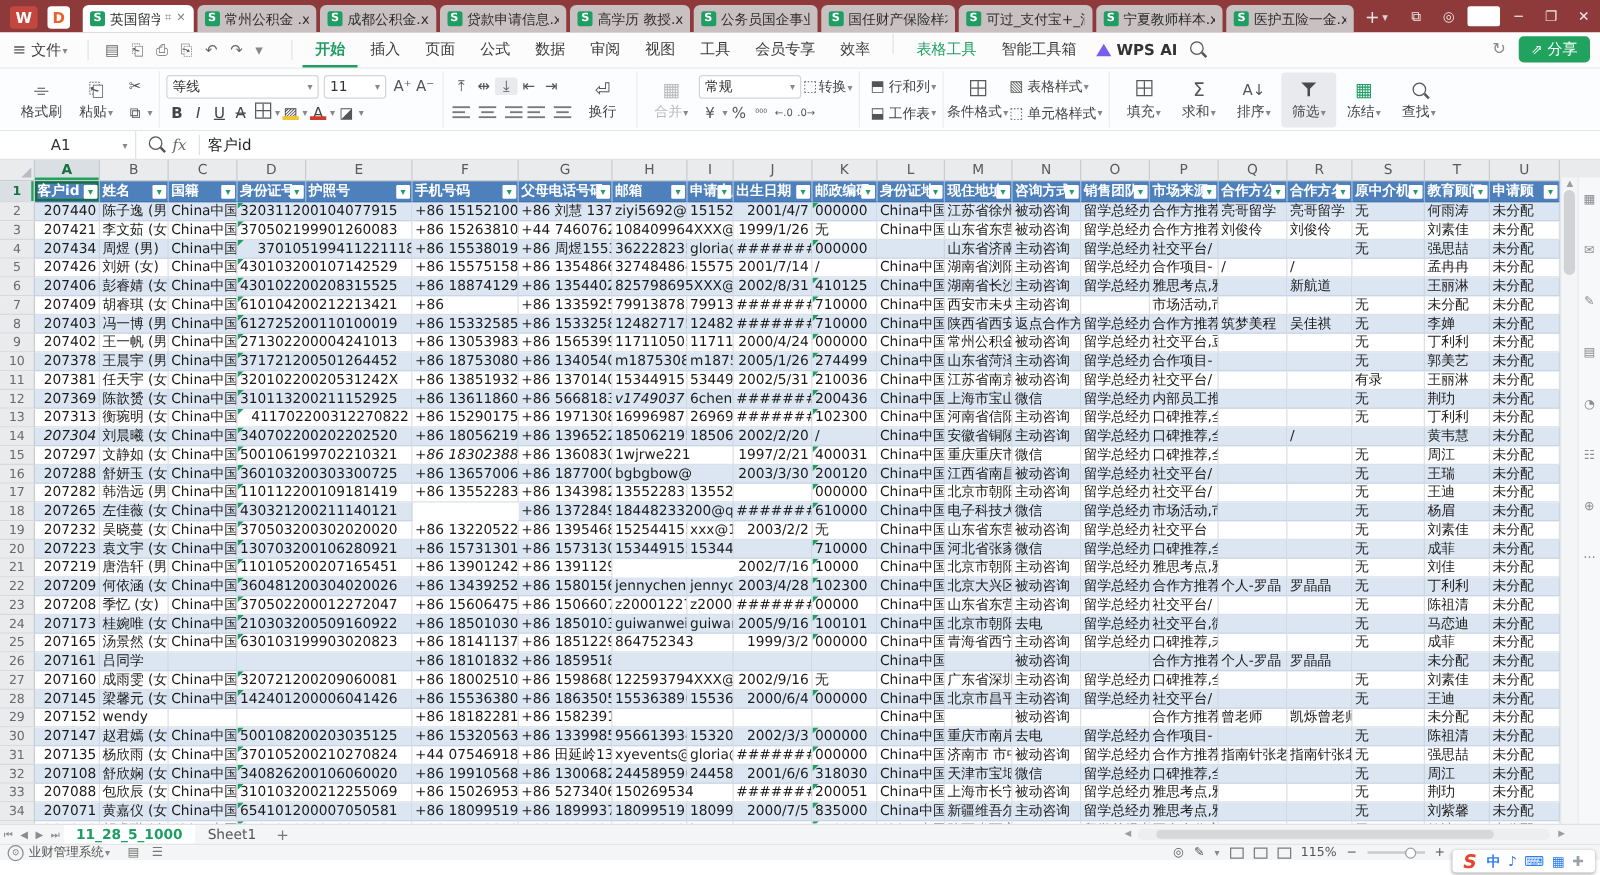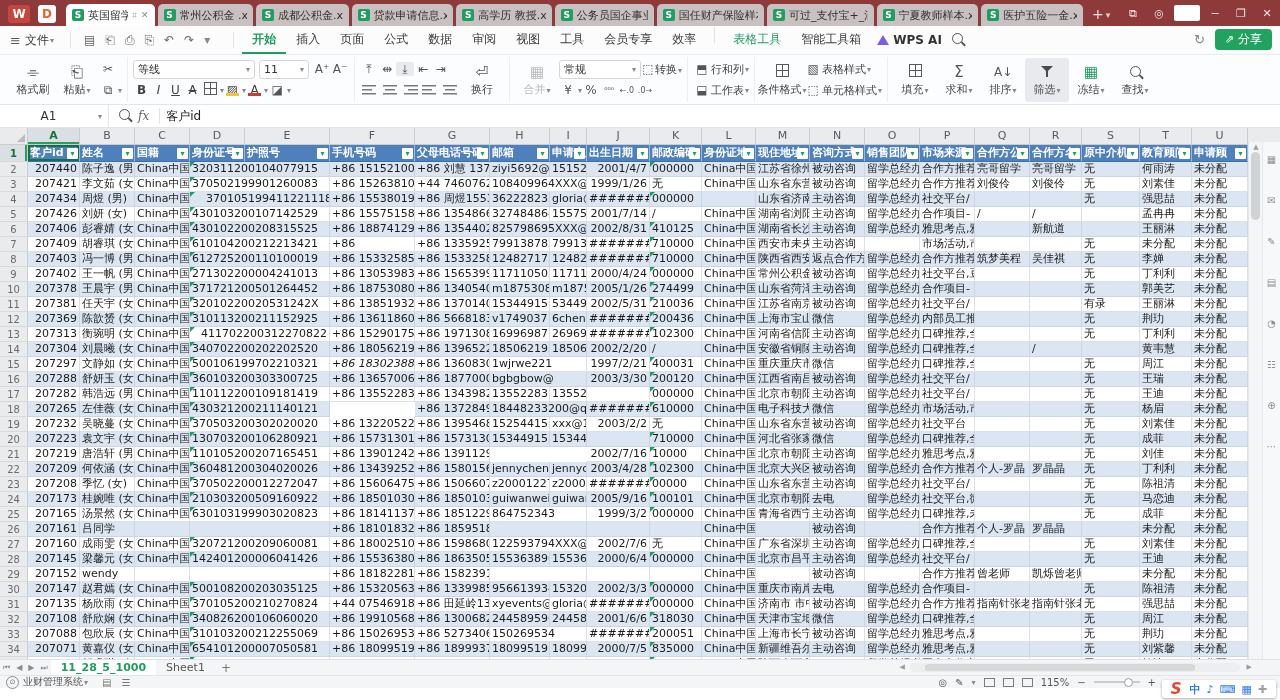--- a/index.html
+++ b/index.html
@@ -688,21 +688,21 @@
         <div class="cell" style="width: 56px;">未分配</div>
       </div>
       <div class="grow band">
         <div class="rownum">12</div>
         <div class="cell ar" style="width: 52px;">207369</div>
         <div class="cell" style="width: 55px;">陈歆赟 (女</div>
         <div class="cell" style="width: 55px;">China中国</div>
         <div class="cell tri" style="width: 140px;">310113200211152925</div>
         <div class="cell" style="width: 85px;">+86 13611860</div>
         <div class="cell" style="width: 75px;">+86 56681836</div>
-        <div class="cell" style="width: 60px;">v1749037</div>
+        <div class="cell" style="width: 60px; font-style: italic;">v1749037</div>
         <div class="cell" style="width: 37px;">6chenxinyur</div>
         <div class="cell ar" style="width: 63px;">########</div>
         <div class="cell tri" style="width: 52px;">200436</div>
         <div class="cell" style="width: 54px;">China中国</div>
         <div class="cell" style="width: 54px;">上海市宝山</div>
         <div class="cell" style="width: 55px;">微信</div>
         <div class="cell" style="width: 55px;">留学总经办</div>
         <div class="cell" style="width: 55px;">内部员工推</div>
         <div class="cell" style="width: 55px;"></div>
         <div class="cell" style="width: 52px;"></div>
@@ -728,21 +728,21 @@
         <div class="cell" style="width: 55px;">留学总经办</div>
         <div class="cell" style="width: 55px;">口碑推荐,全</div>
         <div class="cell" style="width: 55px;"></div>
         <div class="cell" style="width: 52px;"></div>
         <div class="cell" style="width: 58px;">无</div>
         <div class="cell" style="width: 52px;">丁利利</div>
         <div class="cell" style="width: 56px;">未分配</div>
       </div>
       <div class="grow band">
         <div class="rownum">14</div>
-        <div class="cell ar" style="width: 52px;">207304</div>
+        <div class="cell ar" style="width: 52px; font-style: italic;">207304</div>
         <div class="cell" style="width: 55px;">刘晨曦 (女</div>
         <div class="cell" style="width: 55px;">China中国</div>
         <div class="cell tri" style="width: 140px;">340702200202202520</div>
         <div class="cell" style="width: 85px;">+86 18056219</div>
         <div class="cell" style="width: 75px;">+86 1396522100</div>
         <div class="cell" style="width: 60px;">185062195</div>
         <div class="cell" style="width: 37px;">185062195</div>
         <div class="cell ar" style="width: 63px;">2002/2/20</div>
         <div class="cell" style="width: 52px;">/</div>
         <div class="cell" style="width: 54px;">China中国</div>
@@ -1028,21 +1028,21 @@
       </div>
       <div class="grow">
         <div class="rownum">27</div>
         <div class="cell ar" style="width: 52px;">207160</div>
         <div class="cell" style="width: 55px;">成雨雯 (女</div>
         <div class="cell" style="width: 55px;">China中国</div>
         <div class="cell tri" style="width: 140px;">320721200209060081</div>
         <div class="cell" style="width: 85px;">+86 18002510</div>
         <div class="cell" style="width: 75px;">+86 1598680231</div>
         <div class="cell" style="width: 97px;">122593794XXX@163.c</div>
-        <div class="cell ar" style="width: 63px;">2002/7/6</div>
+        <div class="cell ar" style="width: 63px;">2002/9/16</div>
         <div class="cell" style="width: 52px;">无</div>
         <div class="cell" style="width: 54px;">China中国</div>
         <div class="cell" style="width: 54px;">广东省深圳</div>
         <div class="cell" style="width: 55px;">主动咨询</div>
         <div class="cell" style="width: 55px;">留学总经办</div>
         <div class="cell" style="width: 55px;">口碑推荐,全</div>
         <div class="cell" style="width: 55px;"></div>
         <div class="cell" style="width: 52px;"></div>
         <div class="cell" style="width: 58px;">无</div>
         <div class="cell" style="width: 52px;">刘素佳</div>

